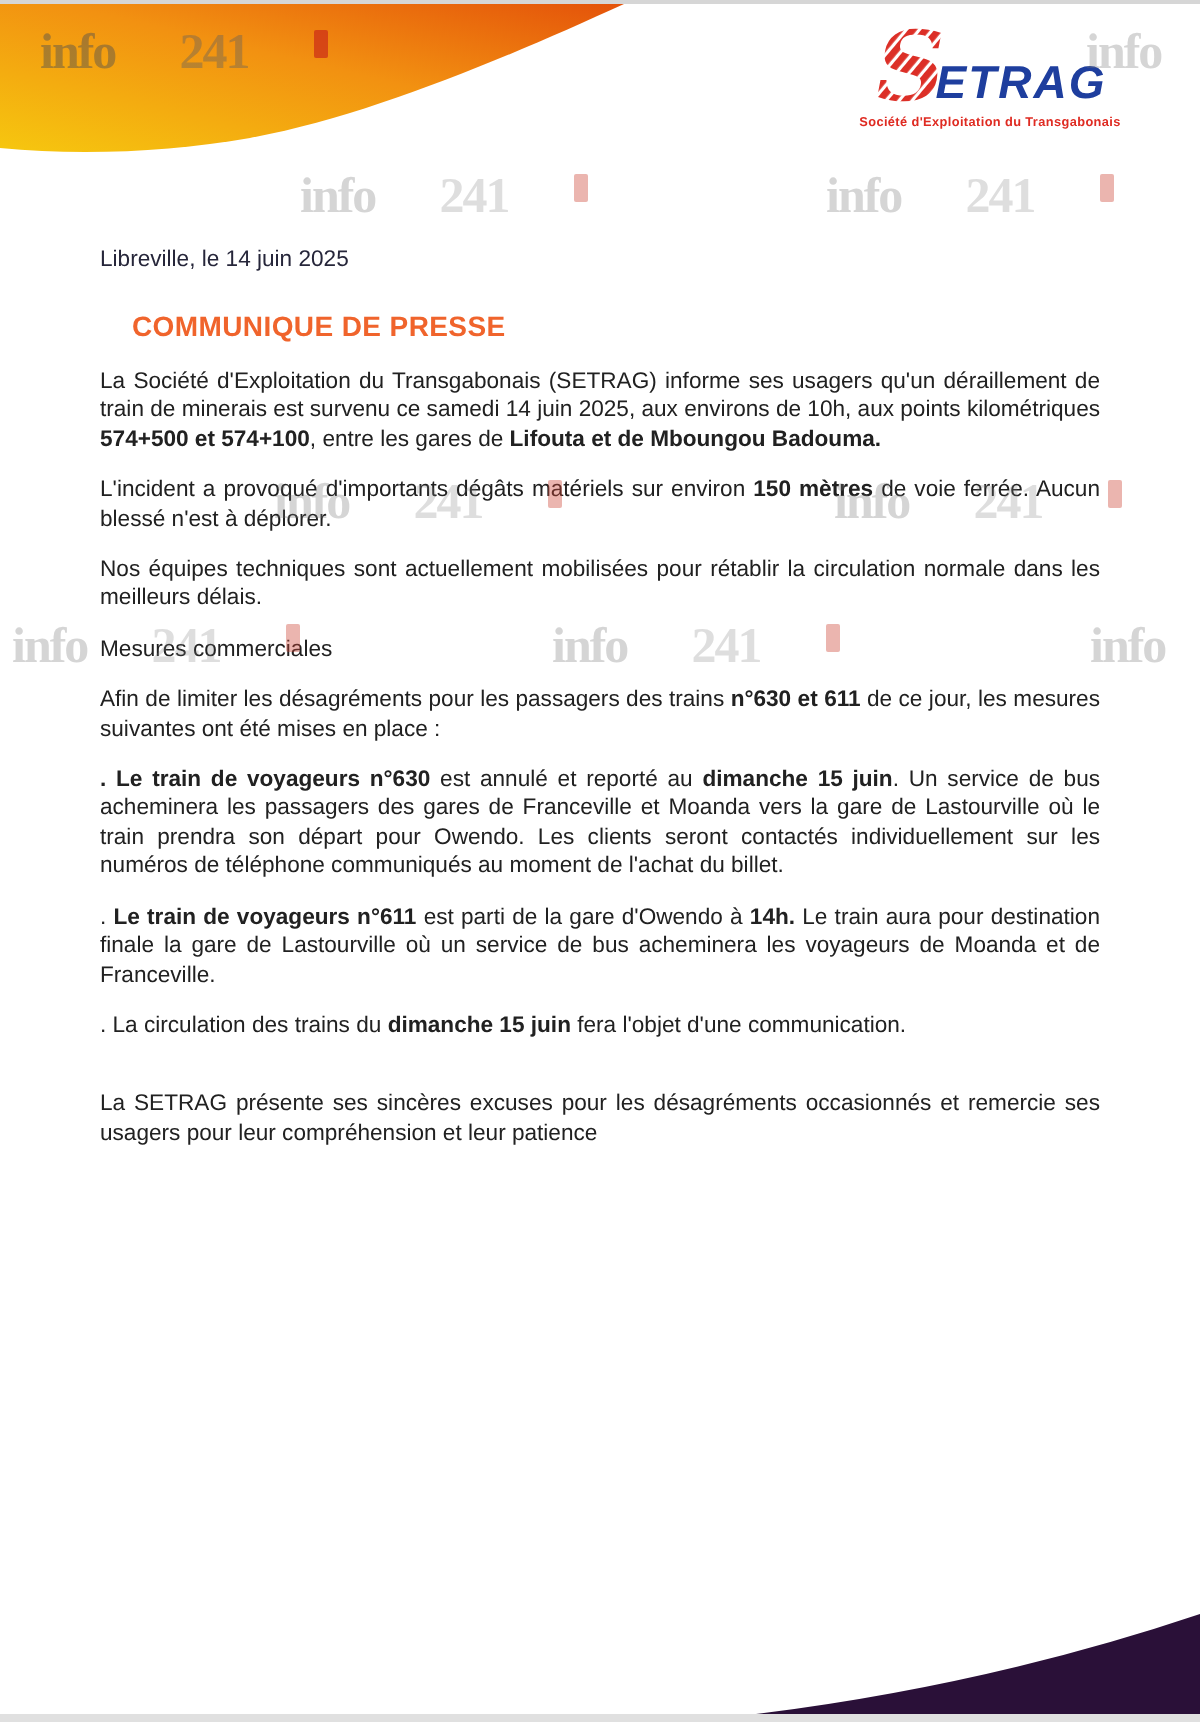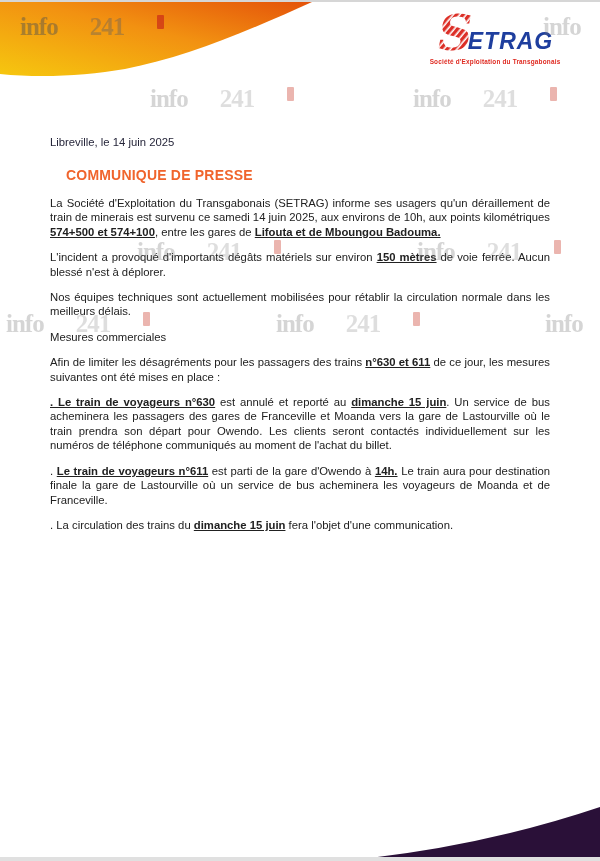--- a/index.html
+++ b/index.html
@@ -22,26 +22,26 @@
   
   .wm{position:absolute;z-index:5;display:flex;align-items:flex-start;pointer-events:none;
       font-family:Liberation Serif, serif;font-weight:bold;font-size:25px;letter-spacing:-1px;line-height:1;gap:32px;}
   .wm-info{color:rgba(115,115,115,.30);}
   .wm-num{color:rgba(125,125,125,.25);}
   .wm-badge{width:7px;height:14px;background:rgba(205,70,55,.40);border-radius:1px;margin-left:1px;margin-top:1px;}
   .wm.on-orange .wm-info{color:rgba(80,80,80,.45);}
   .wm.on-orange .wm-num{color:rgba(95,95,95,.40);}
   .wm.on-orange .wm-badge{background:rgba(200,35,25,.65);}
   
-  .content{position:absolute;left:50px;top:136px;width:500px;z-index:4;}
+  .content{position:absolute;left:50px;top:124px;width:500px;z-index:4;}
   .date-line{font-size:11.3px;margin:0 0 19px;color:#26263a;}
   .kicker{font-size:14px;font-weight:bold;color:#f0642c;letter-spacing:.2px;margin:0 16px 13px;}
   .doc-title{font-size:15.4px;font-weight:bold;color:#252a63;line-height:19px;text-align:justify;margin:0 0 17px;}
   .para{font-size:11.3px;line-height:14.4px;text-align:justify;margin:0 0 11px;color:#212121;}
-  .para .b{font-weight:bold;text-decoration:underline;}
+  .para .b{font-weight:bold;}
   .para.gap-before{margin-top:25px;}
   
   .footer-line{position:absolute;left:108px;top:809px;width:300px;text-align:center;z-index:3;
       font-size:8px;letter-spacing:.6px;color:#5a5378;}
   .footer-line .b{font-weight:bold;color:#2b2357;}
 </style>
 </head>
 <body>
 
 <div class="page">
@@ -131,18 +131,19 @@
     <p class="kicker">COMMUNIQUE DE PRESSE</p>
     <div id="paras">
         <p class="para"><span>La Société d'Exploitation du Transgabonais (SETRAG) informe ses usagers qu'un déraillement de train de minerais est survenu ce samedi 14 juin 2025, aux environs de 10h, aux points kilométriques </span><span class="b">574+500 et 574+100</span><span>, entre les gares de </span><span class="b">Lifouta et de Mboungou Badouma.</span></p>
         <p class="para"><span>L'incident a provoqué d'importants dégâts matériels sur environ </span><span class="b">150 mètres</span><span> de voie ferrée. Aucun blessé n'est à déplorer.</span></p>
         <p class="para"><span>Nos équipes techniques sont actuellement mobilisées pour rétablir la circulation normale dans les meilleurs délais.</span></p>
         <p class="para"><span>Mesures commerciales</span></p>
         <p class="para"><span>Afin de limiter les désagréments pour les passagers des trains </span><span class="b">n°630 et 611</span><span> de ce jour, les mesures suivantes ont été mises en place :</span></p>
         <p class="para"><span class="b">. Le train de voyageurs n°630</span><span> est annulé et reporté au </span><span class="b">dimanche 15 juin</span><span>. Un service de bus acheminera les passagers des gares de Franceville et Moanda vers la gare de Lastourville où le train prendra son départ pour Owendo. Les clients seront contactés individuellement sur les numéros de téléphone communiqués au moment de l'achat du billet.</span></p>
         <p class="para"><span>. </span><span class="b">Le train de voyageurs n°611</span><span> est parti de la gare d'Owendo à </span><span class="b">14h.</span><span> Le train aura pour destination finale la gare de Lastourville où un service de bus acheminera les voyageurs de Moanda et de Franceville.</span></p>
         <p class="para"><span>. La circulation des trains du </span><span class="b">dimanche 15 juin</span><span> fera l'objet d'une communication.</span></p>
+        <p class="para gap-before"><span>La SETRAG présente ses sincères excuses pour les désagréments occasionnés et remercie ses usagers pour leur compréhension et leur patience</span></p>
       </div>
   </div>
 
 
   <div class="edge-bottom"></div>
 </div>
 
 </body></html>

